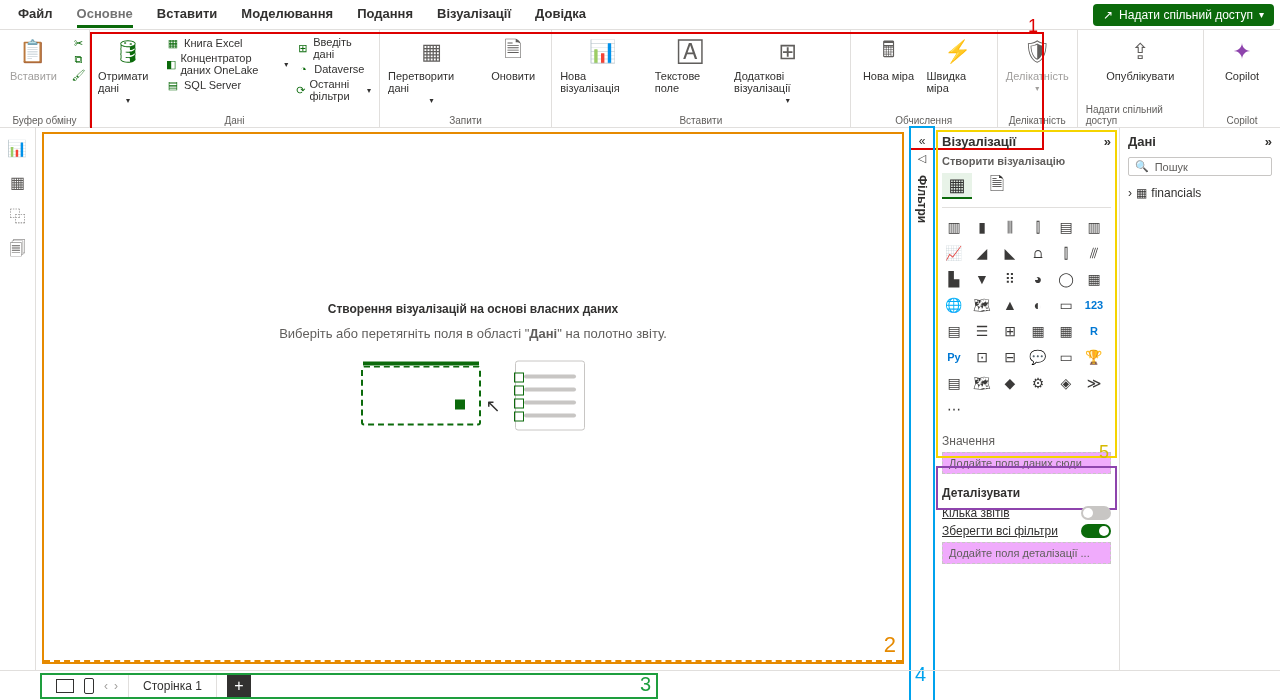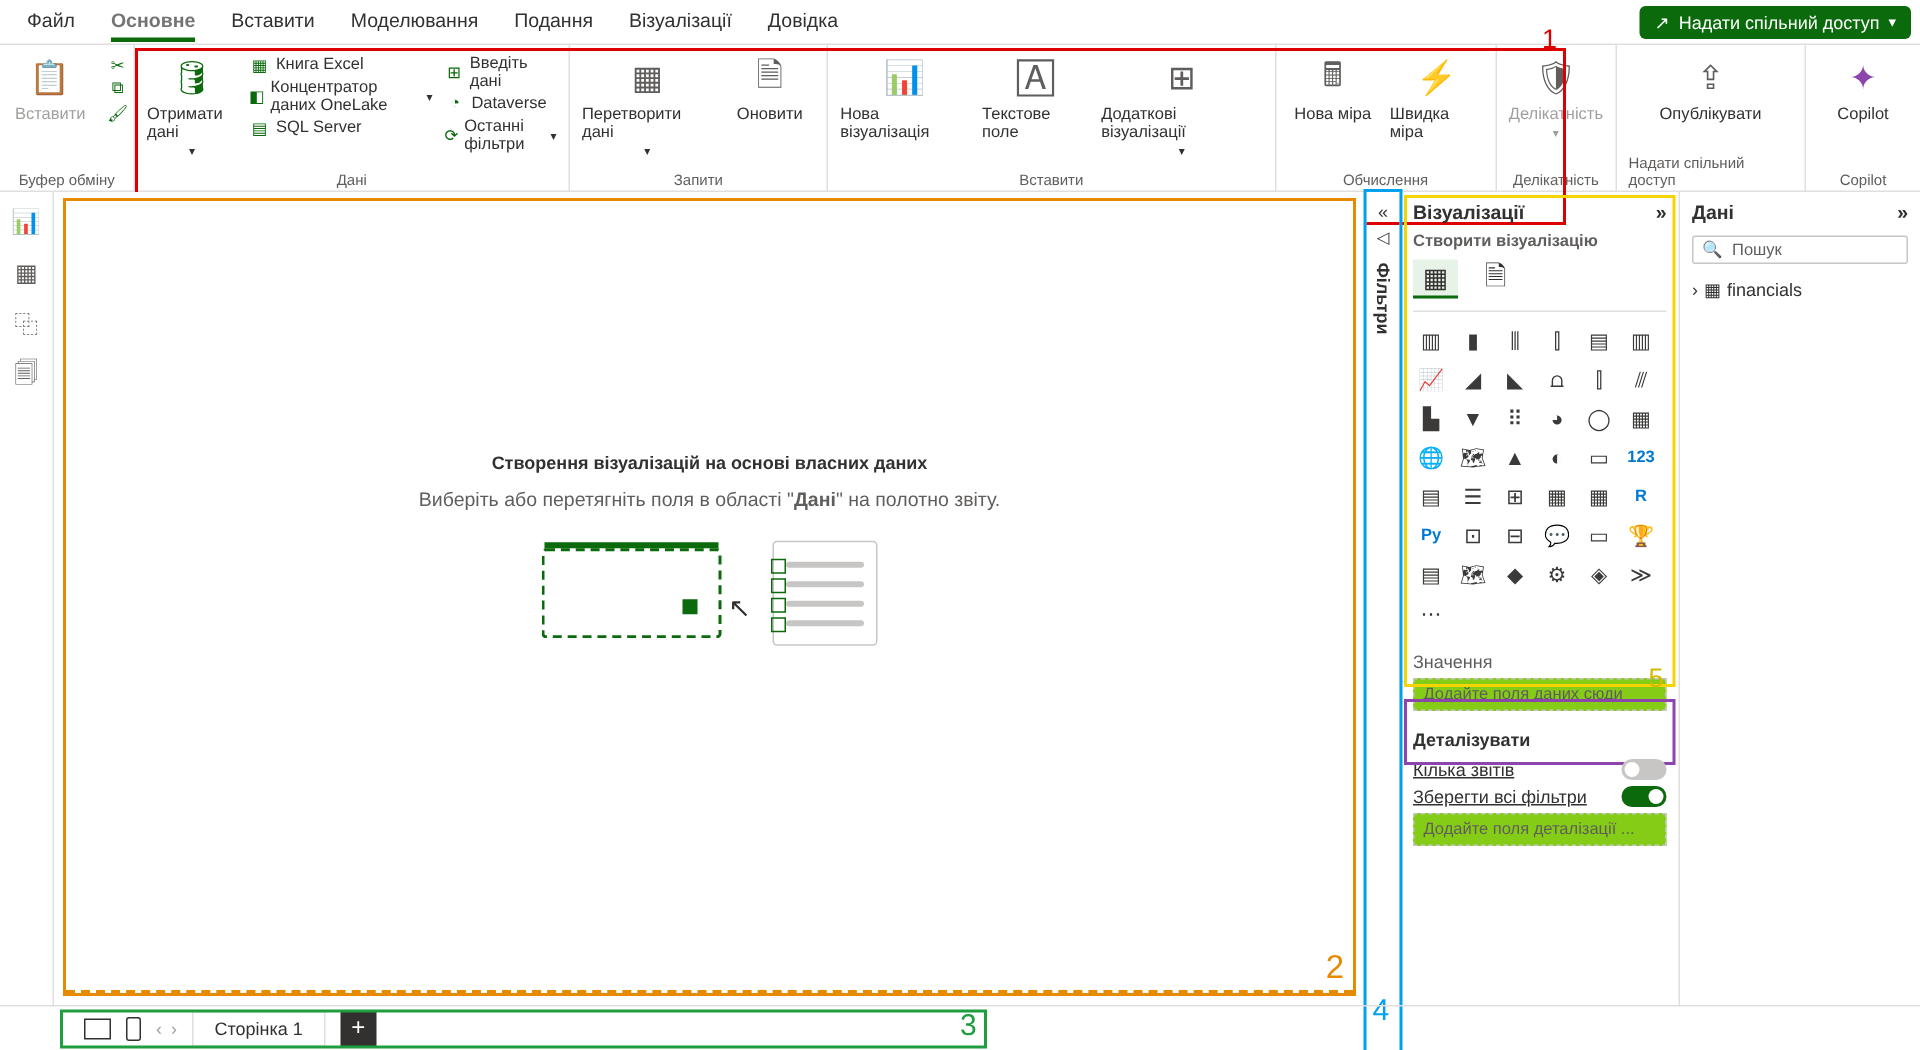--- a/index.html
+++ b/index.html
@@ -1,20 +1,20 @@
 <!DOCTYPE html>
 <html><head>
 <meta charset="utf-8">
 <style>
 * { box-sizing: border-box; margin: 0; padding: 0; font-family: "Segoe UI", sans-serif; }
 body { width: 1280px; height: 700px; background: #fff; overflow: hidden; font-size: 12px; color: #323130; }
 
 .topbar { display: flex; align-items: center; height: 30px; border-bottom: 1px solid #e1dfdd; }
 .tabs { display: flex; gap: 24px; padding-left: 18px; }
-.tab { padding: 4px 0; color: #323130; cursor: pointer; font-size: 13px; }
+.tab { padding: 4px 0; color: #323130; cursor: pointer; font-size: 13px; font-weight: bold; }
 .tab.active { color: #737373; border-bottom: 3px solid #0b6a0b; font-weight: 600; }
 .share-btn { margin-left: auto; margin-right: 6px; background: #0b6a0b; color: #fff; padding: 4px 10px; border-radius: 4px; display: flex; align-items: center; gap: 6px; height: 22px; }
 .share-btn .chev { font-size: 10px; }
 
 .ribbon-wrap { position: relative; border-bottom: 1px solid #e1dfdd; height: 98px; display: flex; }
 .ribbon-red { position: absolute; left: 90px; top: 2px; right: 236px; height: 118px; border: 2px solid #d00; pointer-events:none;}
 .red-num { position:absolute; top:-18px; right:4px; color:#d00; font-size:18px;}
 .rgroup { display: flex; flex-direction: column; align-items: center; padding: 0 8px; border-right: 1px solid #e1dfdd; height:98px;}
 .rgroup .glabel { font-size: 10px; color: #605e5c; margin-top: auto; margin-bottom: 2px;}
 .rgroup .gbody { display:flex; align-items:flex-start; gap:8px; flex:1; padding-top:6px;}
@@ -61,21 +61,21 @@
 .mode-row .m{width:30px;height:26px;display:flex;align-items:center;justify-content:center;font-size:18px;}
 .mode-row .m.sel{background:#e8f3e8;border-bottom:2px solid #0b6a0b;}
 .viz-grid{display:grid;grid-template-columns:repeat(6,24px);gap:4px;}
 .viz-grid .v{width:24px;height:22px;display:flex;align-items:center;justify-content:center;font-size:14px;color:#3b3a39;}
 .viz-grid .v.blue{color:#0078d4;font-weight:600;font-size:11px;}
 .yellow-box{position:absolute; left:2px; top:2px; right:2px; height:328px; border:2px solid #f5d400; pointer-events:none;}
 .yellow-num{position:absolute; top:310px; right:6px; color:#d6b900; font-size:18px;}
 
 .sect { margin-top:14px; font-size:12px;}
 .sect .sh{color:#605e5c; margin-bottom:4px;}
-.drop { border:1px dashed #c8c6c4; padding:4px 6px; font-size:11px; color:#605e5c; background:#84cc16;}
+.drop { border:1px dashed #c8c6c4; padding:4px 6px; font-size:11px; color:#605e5c; background:#f0abfc;}
 .purple-box{position:absolute; left:2px; top:338px; right:2px; height:44px; border:2px solid #8e44ad; pointer-events:none;}
 
 .detal { margin-top:12px; font-size:12px;}
 .detal .dh{font-weight:600; margin-bottom:6px;}
 .detal .row{display:flex; justify-content:space-between; margin-bottom:4px;text-decoration:underline;}
 .toggle{width:30px;height:14px;border-radius:7px;background:#c8c6c4;position:relative;}
 .toggle.on{background:#0b6a0b;}
 .toggle .knob{position:absolute;width:10px;height:10px;border-radius:50%;background:#fff;top:2px;left:2px;}
 .toggle.on .knob{left:18px;}
 

